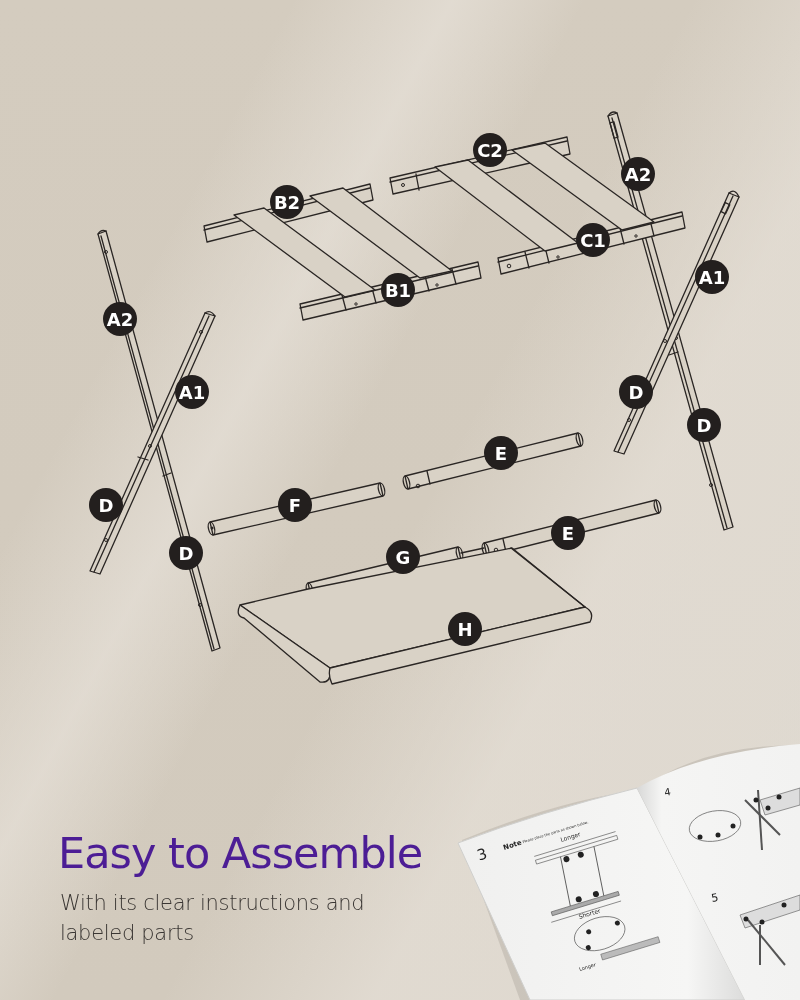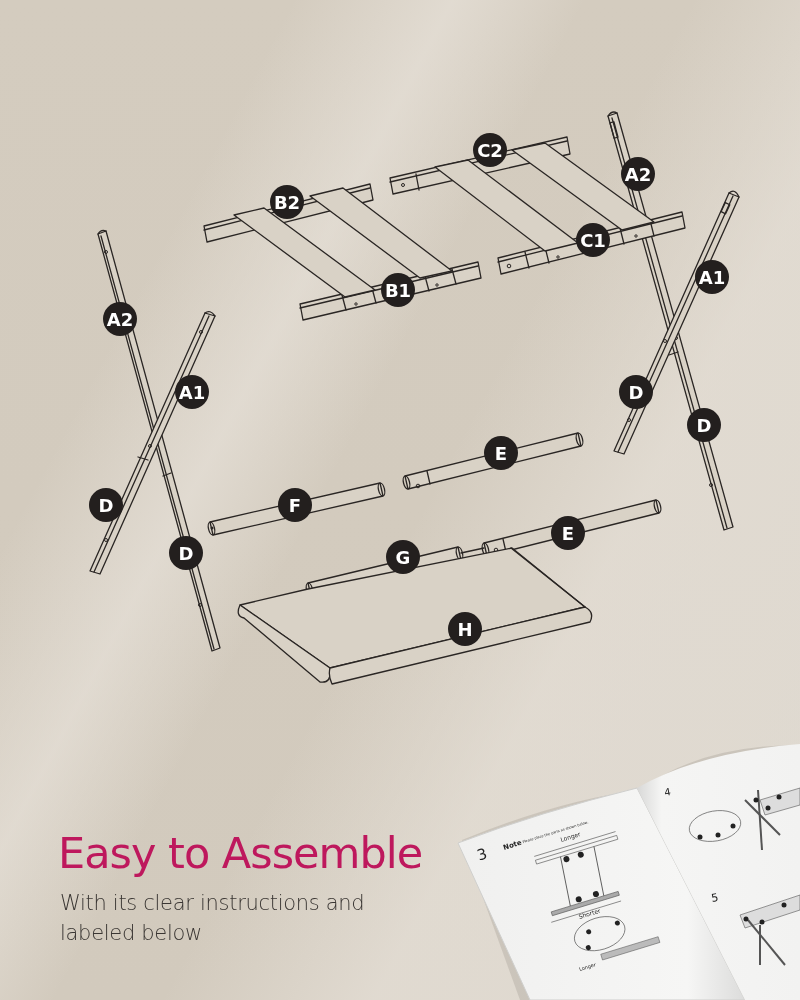--- a/index.html
+++ b/index.html
@@ -18,21 +18,21 @@
   svg.diagram { position: absolute; left: 0; top: 0; }
   .line { fill: none; stroke: #2a2624; stroke-width: 1.3; stroke-linejoin: round; stroke-linecap: round; }
   .fillpart { fill: #d9d2c6; stroke: #2a2624; stroke-width: 1.3; stroke-linejoin: round; }
   .hole { fill: none; stroke: #2a2624; stroke-width: 1; }
   .label-circle { fill: #231f1e; }
   .label-text { fill: #ffffff; font-family: "DejaVu Sans", sans-serif; font-weight: bold; font-size: 18px; text-anchor: middle; dominant-baseline: central; }
 
   .headline {
     position: absolute; left: 58px; top: 828px;
     font-family: "DejaVu Sans", sans-serif; font-size: 43px; font-weight: 500;
-    color: #be185d; letter-spacing: -1px; margin: 0; text-align: right;
+    color: #4c1d95; letter-spacing: -1px; margin: 0; text-align: right;
   }
   .subline {
     position: absolute; left: 60px; top: 888px; width: 340px;
     font-family: "DejaVu Sans", sans-serif; font-size: 21px; font-weight: 300;
     color: #3a3633; line-height: 30px; letter-spacing: -0.3px; margin: 0;
   }
   .booklet { position: absolute; left: 0; top: 0; }
   .booklet text { font-family: "DejaVu Sans", sans-serif; fill: #222; }
 </style>
 </head>
@@ -288,13 +288,13 @@
     <polygon points="740,915 800,895 800,910 745,928" fill="#ddd" stroke="#555" stroke-width="0.6"></polygon>
     <line x1="760" y1="925" x2="760" y2="965" stroke="#555" stroke-width="2"></line>
     <line x1="748" y1="920" x2="785" y2="965" stroke="#555" stroke-width="2"></line>
     <circle cx="746" cy="919" r="2.5" fill="#222"></circle>
     <circle cx="762" cy="922" r="2.5" fill="#222"></circle>
     <circle cx="784" cy="905" r="2.5" fill="#222"></circle>
   </g>
 </svg>
 
 <h1 class="headline">Easy to Assemble</h1>
-<p class="subline">With its clear instructions and labeled below</p>
+<p class="subline">With its clear instructions and labeled parts</p>
 
 </body></html>

